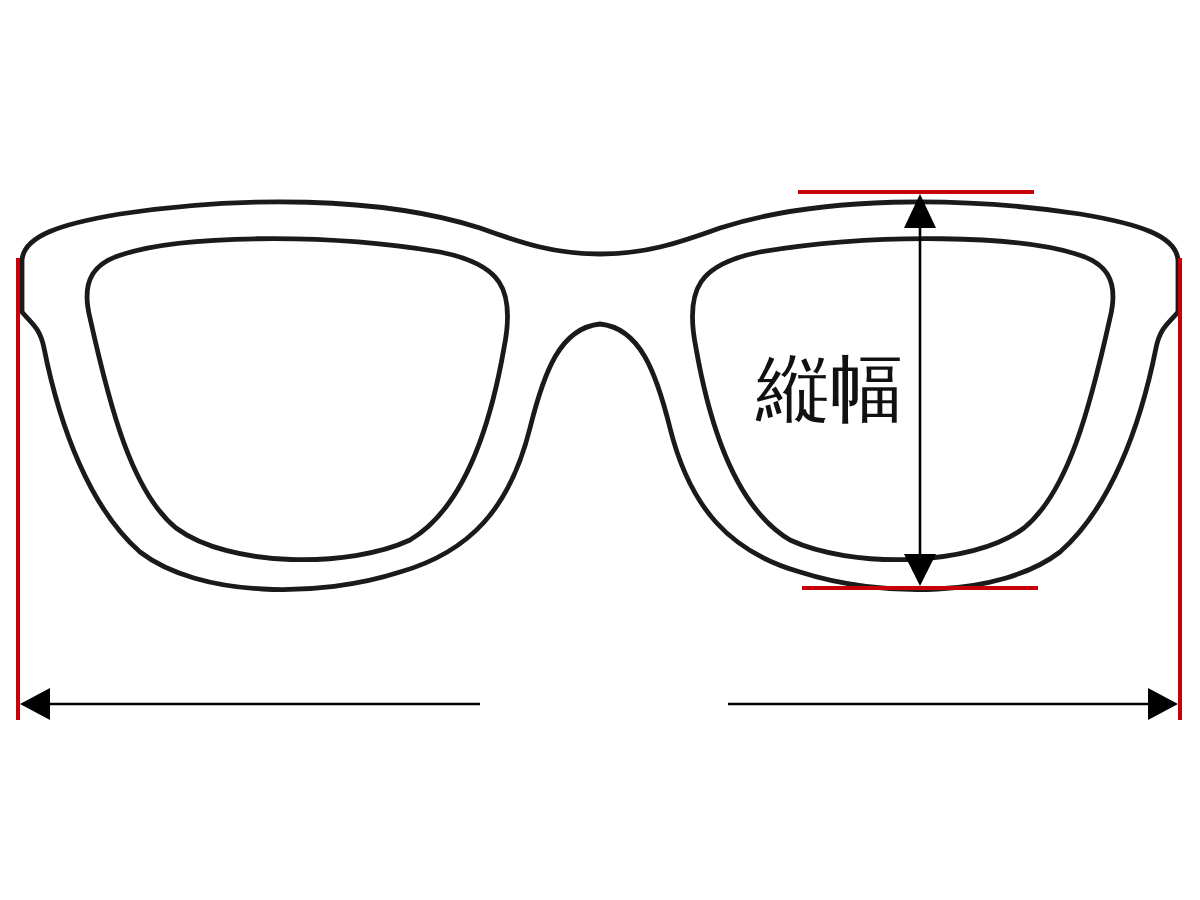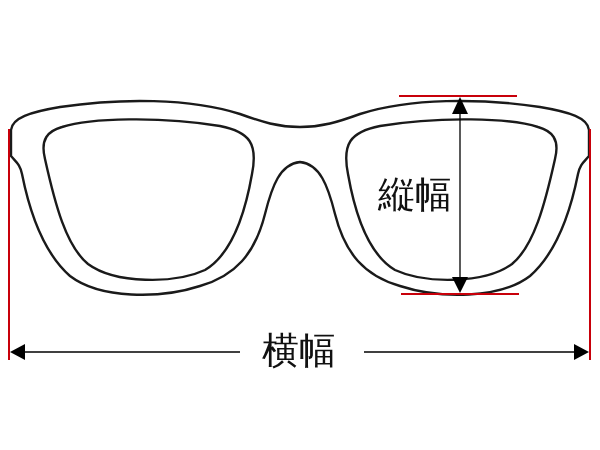--- a/index.html
+++ b/index.html
@@ -68,14 +68,13 @@
     <polygon points="460,83 452,100 468,100" fill="#000"></polygon>
     <polygon points="460,279 452,263 468,263" fill="#000"></polygon>
 
     <line x1="24" y1="338" x2="240" y2="338" stroke="#000" stroke-width="1.3"></line>
     <line x1="364" y1="338" x2="574" y2="338" stroke="#000" stroke-width="1.3"></line>
     <polygon points="10,338 25,330 25,346" fill="#000"></polygon>
     <polygon points="589,338 574,330 574,346" fill="#000"></polygon>
   </svg>
 
   <div id="height-label" class="label">縦幅</div>
-  <div id="width-label" class="label">横幅</div>
 </div>
 
 </body></html>

